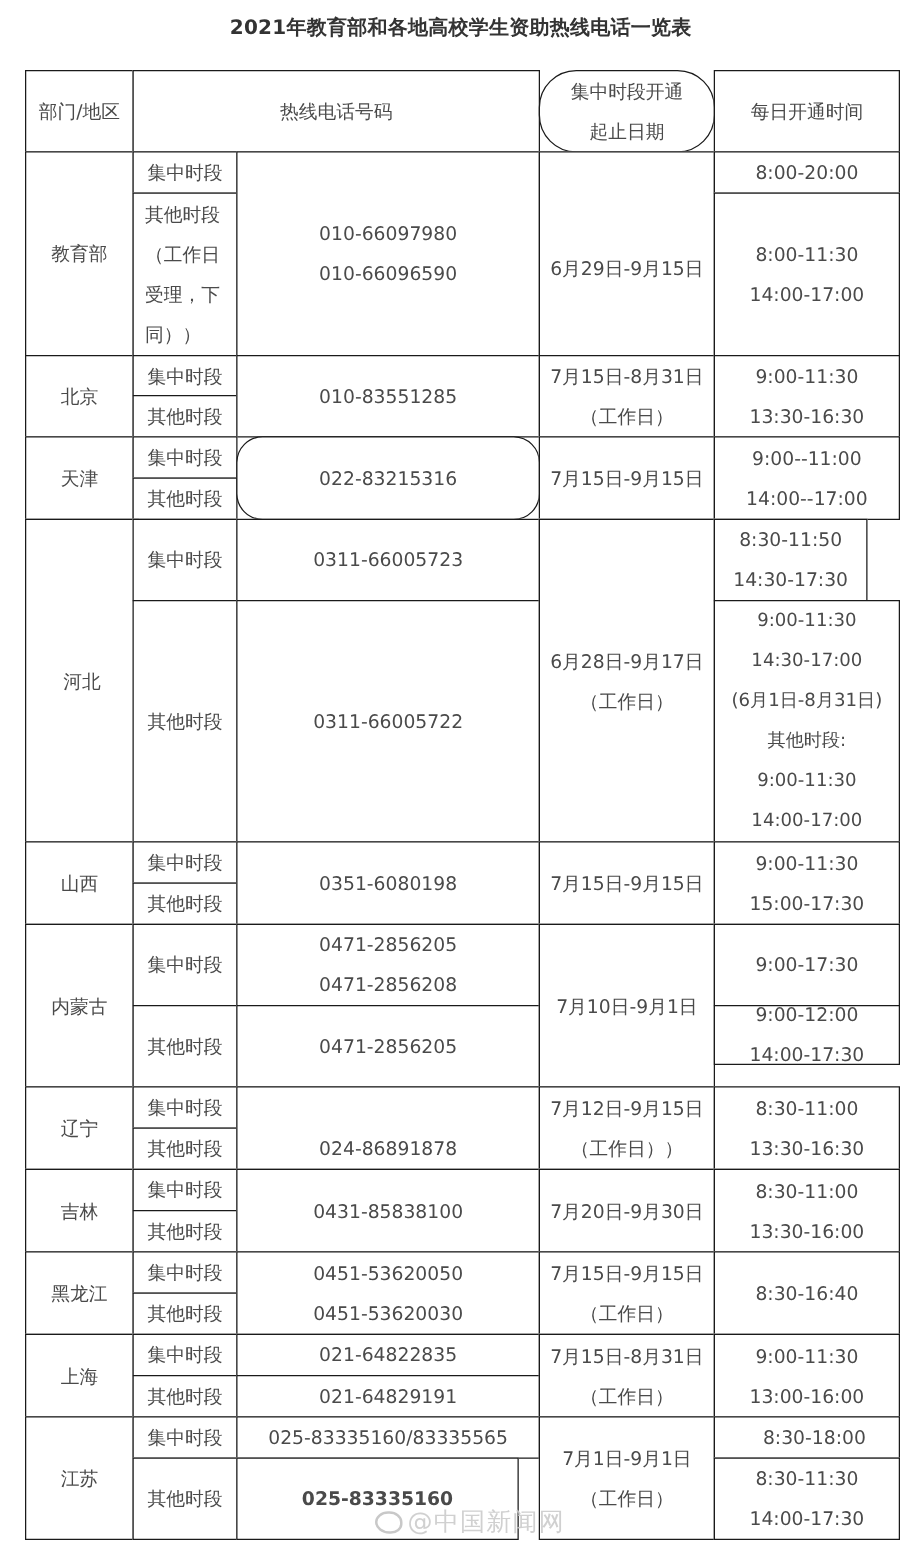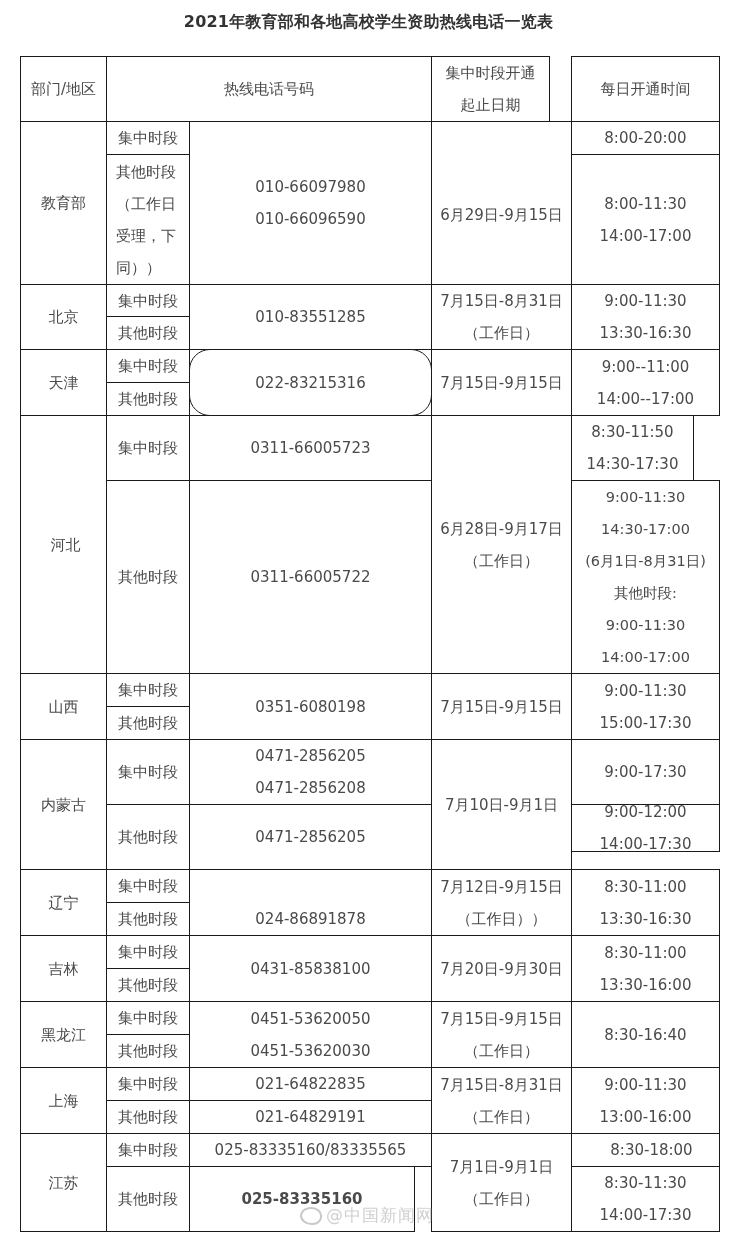--- a/index.html
+++ b/index.html
@@ -5,39 +5,39 @@
   html, body { margin:0; padding:0; background:#ffffff; }
   body { width:737px; height:1234px; position:relative; overflow:hidden;
          font-family:"DejaVu Sans", "Liberation Sans", sans-serif; color:#3e3e3e; }
   .title { position:absolute; left:0; top:12px; width:737px; text-align:center;
            font-size:16px; font-weight:bold; color:#333; letter-spacing:0.2px; }
   .cell { position:absolute; box-sizing:border-box; border:1px solid #1a1a1a;
           display:flex; flex-direction:column; align-items:center; justify-content:center;
           text-align:center; font-size:15px; line-height:32px; color:#4a4a4a; background:#fff; }
   .cell span { display:block; white-space:nowrap; }
   .cell.small { font-size:14.5px; }
-  .watermark { position:absolute; left:300px; top:1204px; font-size:17px; color:rgba(200,200,200,0.85);
+  .watermark { position:absolute; left:300px; top:1204px; font-size:20px; color:rgba(200,200,200,0.85);
                display:flex; align-items:center; gap:4px; letter-spacing:1px;text-align:right; }
   .wm-icon { width:22px; height:18px; border:2px solid rgba(190,190,190,0.85); border-radius:50% 50% 45% 55%;
              box-sizing:border-box; }
 </style>
 </head>
 <body>
 
 <div class="title">2021年教育部和各地高校学生资助热线电话一览表</div>
 
 <div>
 
   <div class="cell" style="left:20px;top:56px;width:87px;height:66px;">
     <span>部门/地区</span>
     </div>
   <div class="cell" style="left:106px;top:56px;width:326px;height:66px;">
     <span>热线电话号码</span>
     </div>
-  <div class="cell" style="left:431px;top:56px;width:119px;height:66px;">
+  <div class="cell" style="left:431px;top:56px;width:141px;height:66px;border-radius:30px;">
     <span>集中时段开通</span>
     <span>起止日期</span>
     </div>
   <div class="cell" style="left:571px;top:56px;width:149px;height:66px;">
     <span>每日开通时间</span>
     </div>
 
   <div class="cell" style="left:20px;top:121px;width:87px;height:164px;">
     <span>教育部</span>
     </div>

